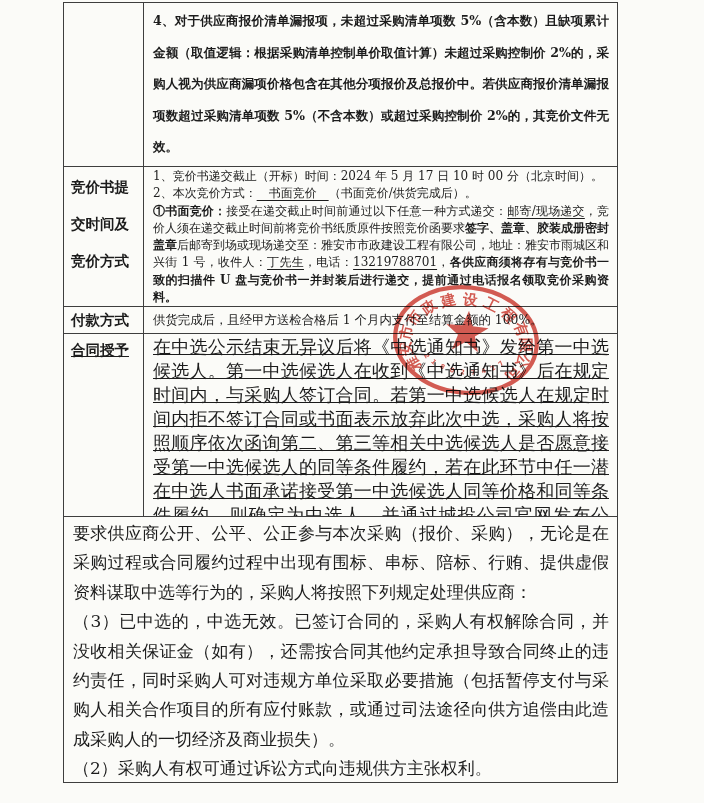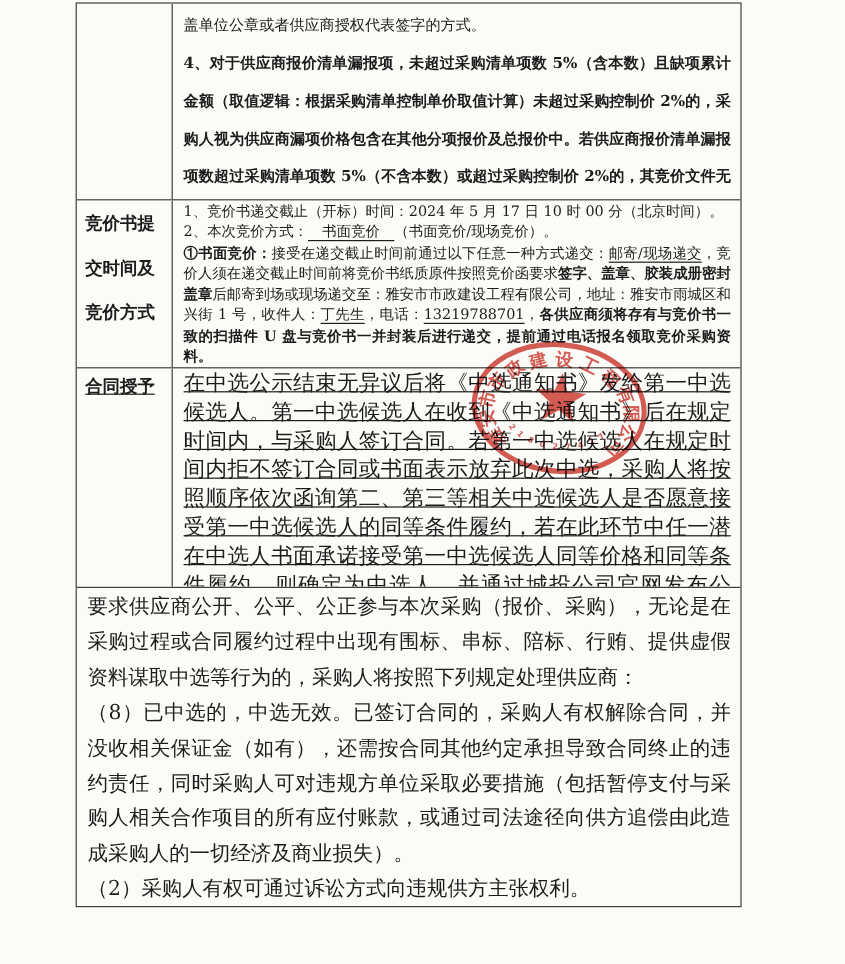--- a/index.html
+++ b/index.html
@@ -79,46 +79,51 @@
   }
 </style>
 </head>
 <body style="background: rgb(251, 251, 248);">
 
 <div class="doc-table">
 
   <div class="t-row r1">
     <div class="cell-head"></div>
     <div class="cell-body">
-      <p>盖单位公章或者供应商授权代表签字的方式。</p>
       <p class="bold">4、对于供应商报价清单漏报项，未超过采购清单项数 5%（含本数）且缺项累计金额（取值逻辑：根据采购清单控制单价取值计算）未超过采购控制价 2%的，采购人视为供应商漏项价格包含在其他分项报价及总报价中。若供应商报价清单漏报项数超过采购清单项数 5%（不含本数）或超过采购控制价 2%的，其竞价文件无效。</p>
     </div>
   </div>
 
   <div class="t-row r2">
     <div class="cell-head">竞价书提交时间及竞价方式</div>
     <div class="cell-body">
       <p>1、竞价书递交截止（开标）时间：2024 年 5 月 17 日 10 时 00 分（北京时间）。</p>
-      <p><span>2、本次竞价方式：</span><span class="u">　书面竞价　</span><span>（书面竞价/现场竞价）。</span></p>
+      <p><span>2、本次竞价方式：</span><span class="u">　书面竞价　</span><span>（书面竞价/供货完成后）。</span></p>
       <p><span class="bold">①书面竞价：</span><span>接受在递交截止时间前通过以下任意一种方式递交：</span><span class="u">邮寄/现场递交</span><span>，竞价人须在递交截止时间前将竞价书纸质原件按照竞价函要求</span><span class="bold">签字、盖章、胶装成册密封盖章</span><span>后邮寄到场或现场递交至：雅安市市政建设工程有限公司，地址：雅安市雨城区和兴街 1 号，收件人：</span><span class="u">丁先生</span><span>，电话：</span><span class="u">13219788701</span><span>，</span><span class="bold">各供应商须将存有与竞价书一致的扫描件 U 盘与竞价书一并封装后进行递交，提前通过电话报名领取竞价采购资料。</span></p>
     </div>
   </div>
 
+  <div class="t-row r3">
+    <div class="cell-head">付款方式</div>
+    <div class="cell-body">
+      <p>供货完成后，且经甲方送检合格后 1 个月内支付至结算金额的 100%。</p>
+    </div>
+  </div>
 
   <div class="t-row r4">
     <div class="cell-head">合同授予</div>
     <div class="cell-body">
       <p>在中选公示结束无异议后将《中选通知书》发给第一中选候选人。第一中选候选人在收到《中选通知书》后在规定时间内，与采购人签订合同。若第一中选候选人在规定时间内拒不签订合同或书面表示放弃此次中选，采购人将按照顺序依次函询第二、第三等相关中选候选人是否愿意接受第一中选候选人的同等条件履约，若在此环节中任一潜在中选人书面承诺接受第一中选候选人同等价格和同等条件履约，则确定为中选人，并通过城投公司官网发布公示。</p>
     </div>
   </div>
 
   <div class="t-row r5">
     <div class="cell-body">
       <p>要求供应商公开、公平、公正参与本次采购（报价、采购），无论是在采购过程或合同履约过程中出现有围标、串标、陪标、行贿、提供虚假资料谋取中选等行为的，采购人将按照下列规定处理供应商：</p>
-      <p>（8）已中选的，中选无效。已签订合同的，采购人有权解除合同，并没收相关保证金（如有），还需按合同其他约定承担导致合同终止的违约责任，同时采购人可对违规方单位采取必要措施（包括暂停支付与采购人相关合作项目的所有应付账款，或通过司法途径向供方追偿由此造成采购人的一切经济及商业损失）。</p>
+      <p>（3）已中选的，中选无效。已签订合同的，采购人有权解除合同，并没收相关保证金（如有），还需按合同其他约定承担导致合同终止的违约责任，同时采购人可对违规方单位采取必要措施（包括暂停支付与采购人相关合作项目的所有应付账款，或通过司法途径向供方追偿由此造成采购人的一切经济及商业损失）。</p>
       <p>（2）采购人有权可通过诉讼方式向违规供方主张权利。</p>
       <p>（3）采购人有权将违规单位列入采购人的黑名单三年。</p>
     </div>
   </div>
 
 </div>
 
 <svg class="seal" id="seal-svg" viewBox="0 0 150 112">
   <g transform="rotate(6 75 56)">
     <ellipse class="ring" cx="75" cy="56" rx="70" ry="52"></ellipse>

